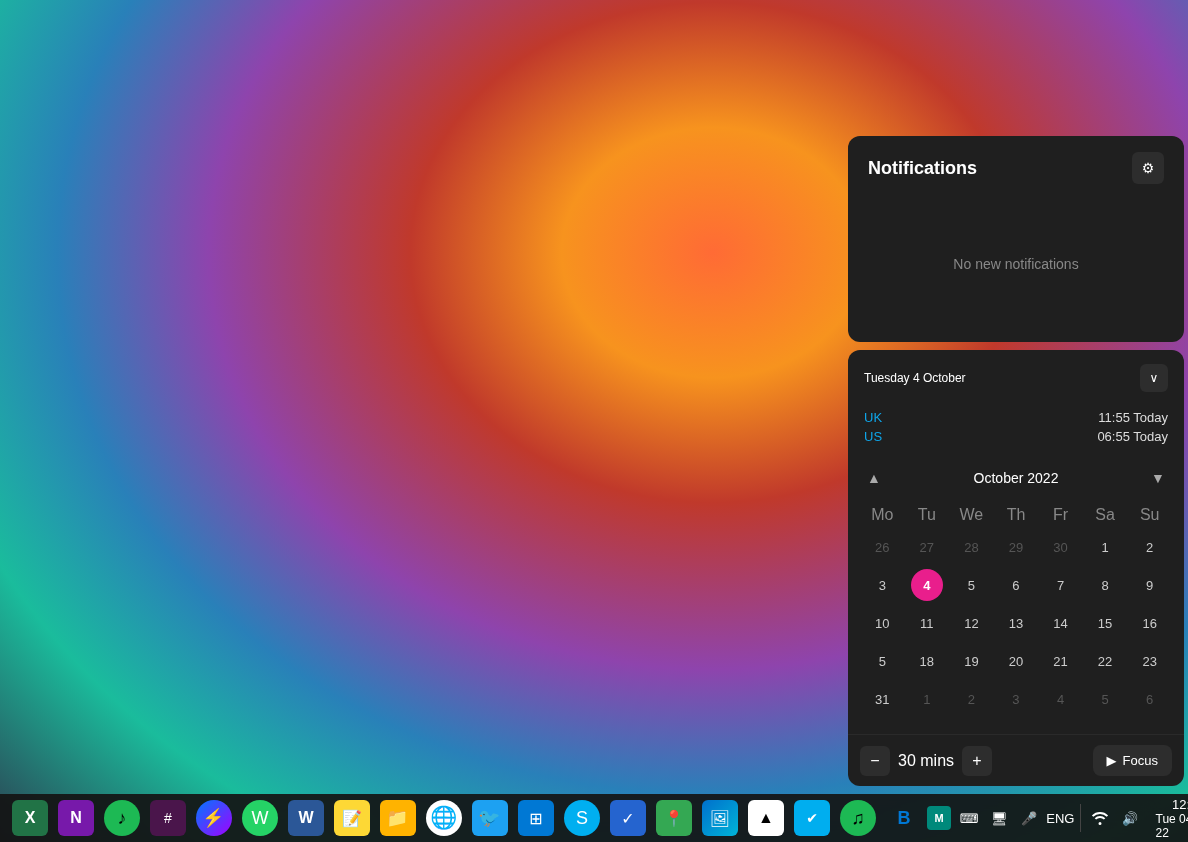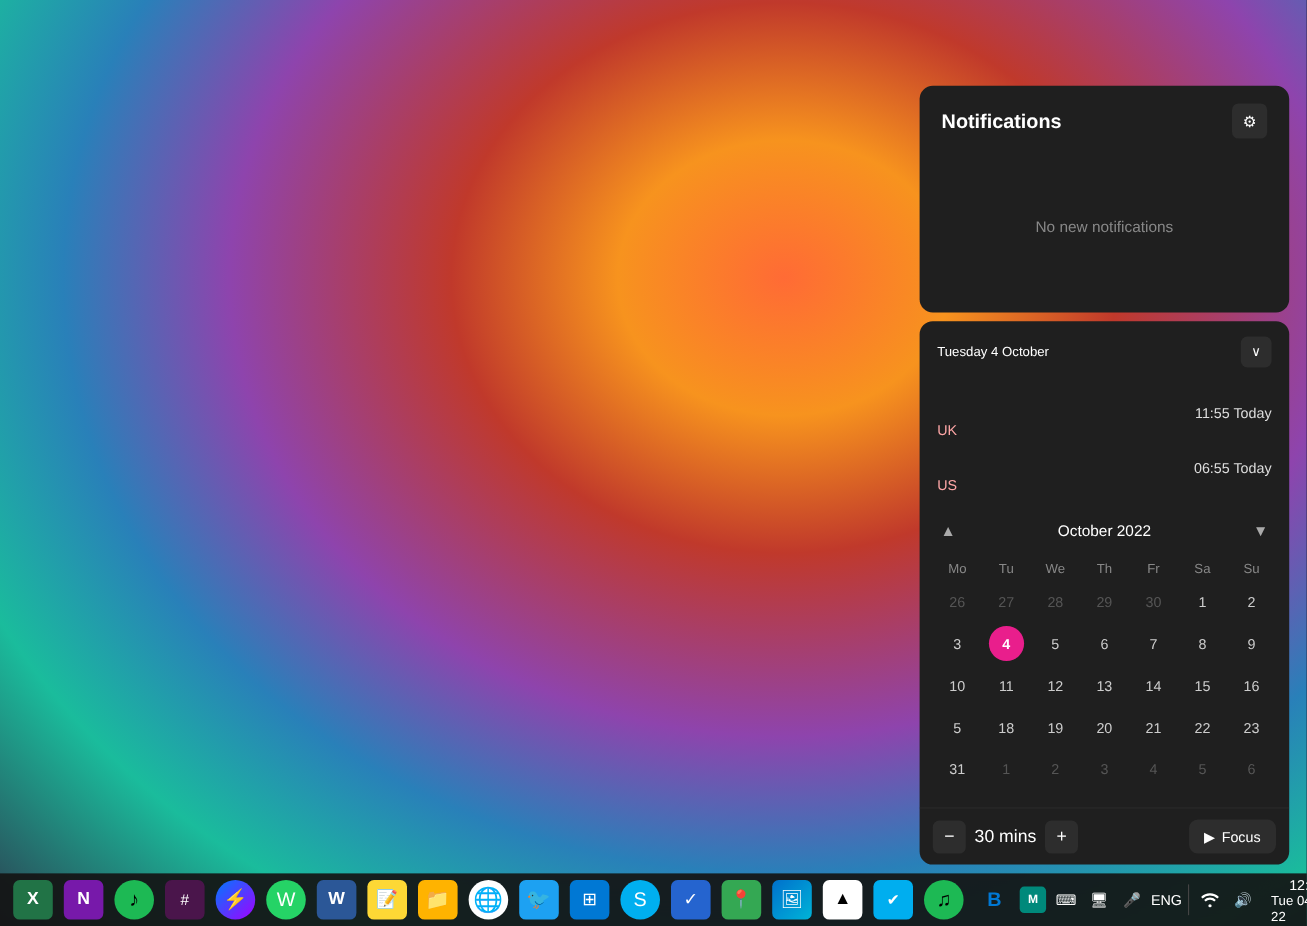--- a/index.html
+++ b/index.html
@@ -93,21 +93,21 @@
     }
 
     #clock-date {
       color: #fff;
       font-size: 12px;
     }
 
     
     #panel-container {
       position: absolute;
-      right: 16px;
+      right: 4px;
       bottom: 56px;
       width: 336px;
       z-index: 200;
       display: flex;
       flex-direction: column;
       gap: 8px;
     }
 
     
     #notifications-panel {
@@ -189,23 +189,22 @@
       gap: 4px;
     }
 
     .clock-row {
       display: flex;
       align-items: center;
       justify-content: space-between;
     }
 
     .clock-region {
-      color: #fca5a5;
+      color: #0ea5e9;
       font-size: 13px;
-      margin-top: 31px;
     }
 
     .clock-time-val {
       color: #ddd;
       font-size: 13px;
       text-align: right;
     }
 
     #calendar-section {
       padding: 8px 12px 12px 12px;
@@ -238,21 +237,21 @@
       border-radius: 4px;
     }
 
     #calendar-grid {
       width: 100%;
       border-collapse: collapse;
     }
 
     #calendar-grid th {
       color: #888;
-      font-size: 12px;
+      font-size: 16px;
       font-weight: 400;
       text-align: center;
       padding: 4px 0;
       width: 44px;
     }
 
     #calendar-grid td {
       text-align: center;
       padding: 3px 0;
       color: #ccc;

